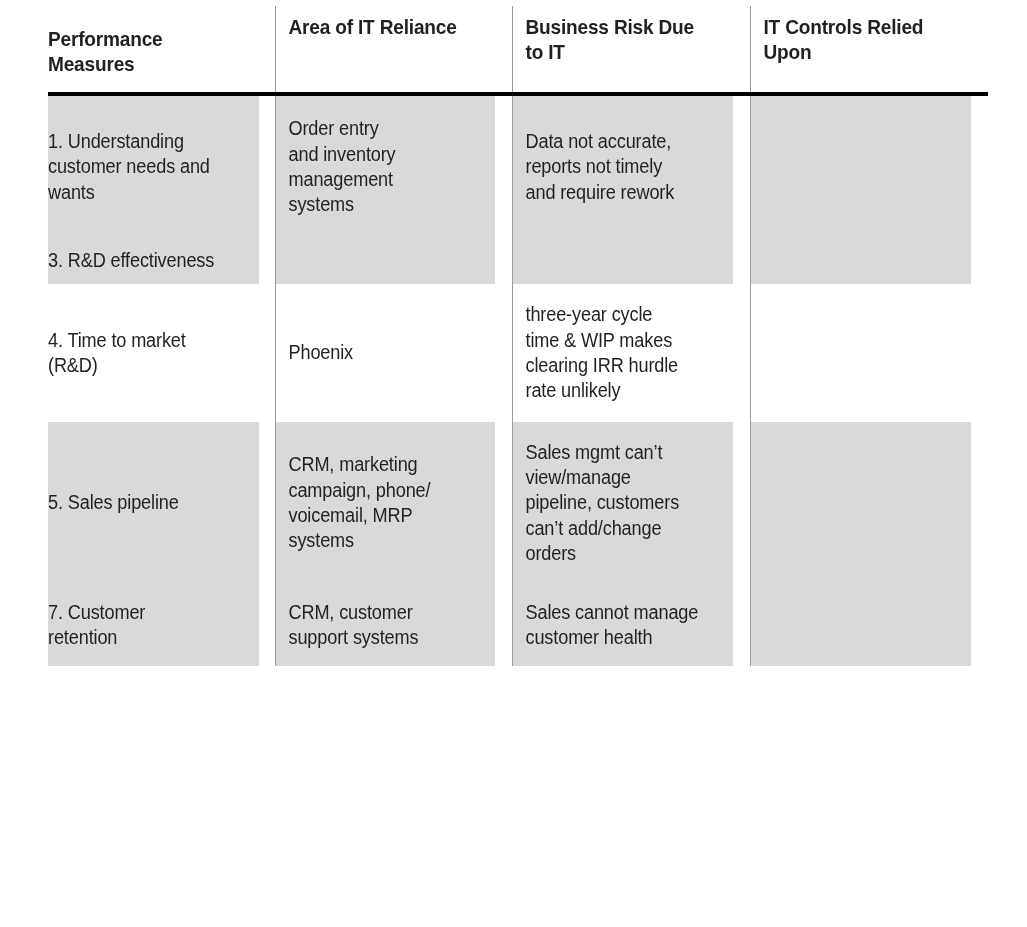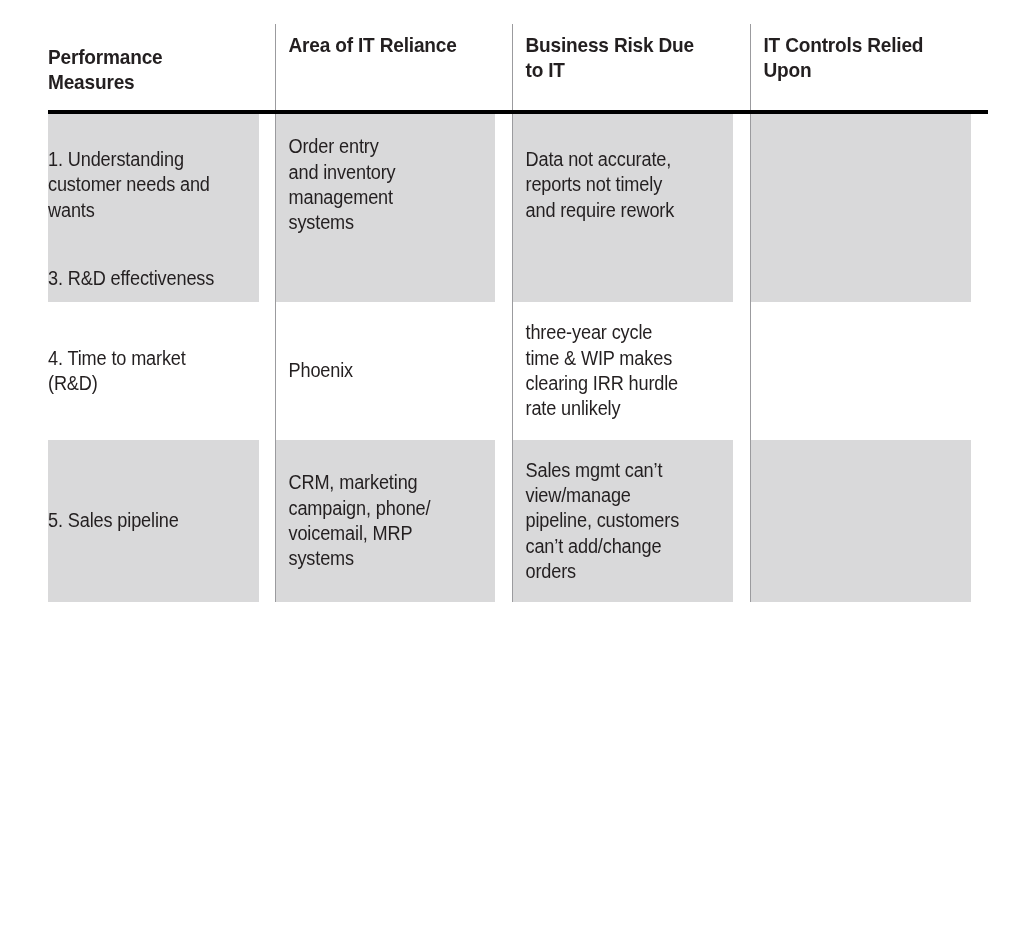--- a/index.html
+++ b/index.html
@@ -10,21 +10,21 @@
   body {
     width: 1027px;
     height: 927px;
     font-family: "Liberation Sans", "DejaVu Sans", sans-serif;
     -webkit-font-smoothing: antialiased;
   }
 
   .table-wrap {
     position: absolute;
     left: 48px;
-    top: 24px;
+    top: 6px;
     width: 940px;
   }
 
   table.it-table {
     border-collapse: collapse;
     width: 940px;
     table-layout: fixed;
   }
 
   col.c1 { width: 227px; }
@@ -203,17 +203,34 @@
 pipeline, customers
 can’t add/change
 orders</span>
           </td>
         <td class="col-4">
             <span class="cell-text"></span>
           </td>
       </tr>
 
 
+      <tr class="shaded r7">
+        <td class="col-1">
+            <span class="cell-text">7. Customer
+retention</span>
+          </td>
+        <td class="col-2">
+            <span class="cell-text">CRM, customer
+support systems</span>
+          </td>
+        <td class="col-3">
+            <span class="cell-text">Sales cannot manage
+customer health</span>
+          </td>
+        <td class="col-4">
+            <span class="cell-text"></span>
+          </td>
+      </tr>
 
 
     </tbody>
   </table>
 </div>
 
 </body></html>

